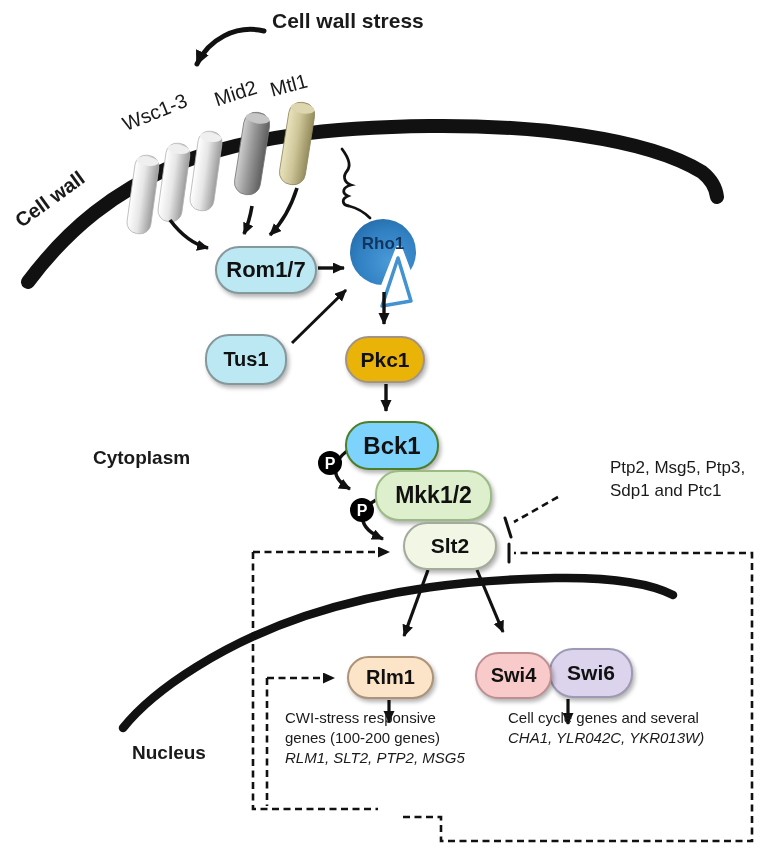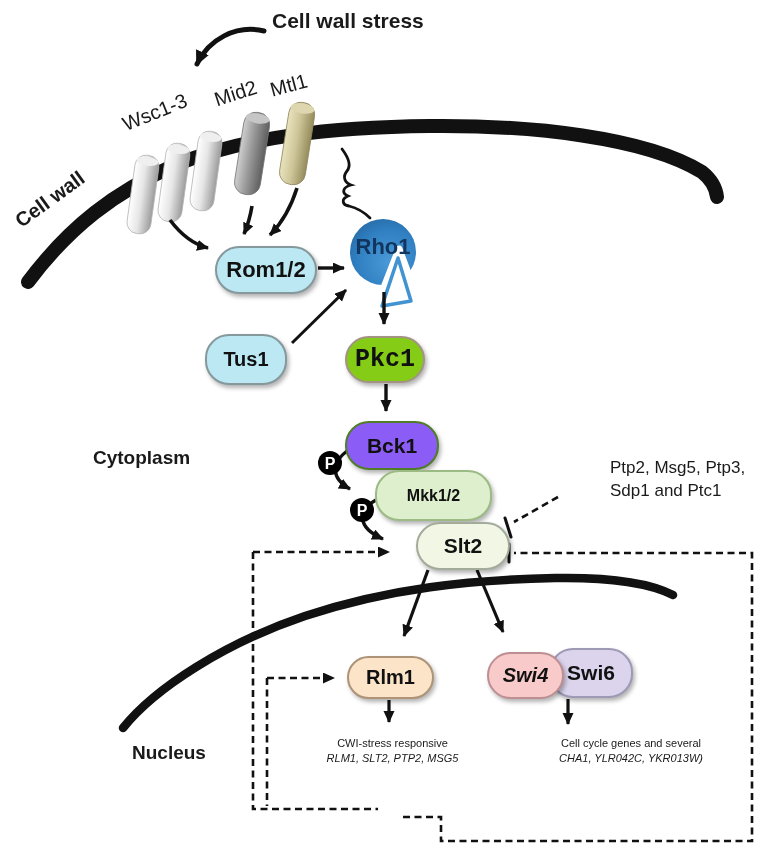--- a/index.html
+++ b/index.html
@@ -10,39 +10,39 @@
   .canvas svg{position:absolute;left:0;top:0;}
   .lbl{position:absolute;white-space:nowrap;}
   .bold{font-weight:bold;}
   .node{
     position:absolute;display:flex;align-items:center;justify-content:center;
     border-radius:24px;font-weight:bold;color:#111;
     box-shadow:2px 3px 4px rgba(0,0,0,0.30);
   }
   .node-rom {left:215px;top:246px;width:98px;height:44px;background:#bce8f3;border:2.5px solid #85989c;font-size:22px;}
   .node-tus {left:205px;top:334px;width:78px;height:47px;background:#bce8f3;border:2.5px solid #85989c;font-size:20px;}
-  .node-pkc {left:345px;top:336px;width:76px;height:43px;background:#84cc16;border:2.5px solid #a39384;font-size:25px;font-family:Liberation Mono, monospace;}
-  .node-bck {left:345px;top:421px;width:90px;height:45px;background:#8b5cf6;border:2.5px solid #4f7d28;font-size:21px;}
-  .node-mkk {left:375px;top:470px;width:113px;height:47px;background:#ddefcc;border:2.5px solid #9cba84;font-size:16px;}
-  .node-slt {left:416px;top:522px;width:90px;height:44px;background:#f1f7e4;border:2.5px solid #a3ab9b;font-size:21px;}
+  .node-pkc {left:345px;top:336px;width:76px;height:43px;background:#eab308;border:2.5px solid #a39384;font-size:21px;}
+  .node-bck {left:345px;top:421px;width:90px;height:45px;background:#7dd3fc;border:2.5px solid #4f7d28;font-size:24px;}
+  .node-mkk {left:375px;top:470px;width:113px;height:47px;background:#ddefcc;border:2.5px solid #9cba84;font-size:23px;}
+  .node-slt {left:403px;top:522px;width:90px;height:44px;background:#f1f7e4;border:2.5px solid #a3ab9b;font-size:21px;}
   .node-rlm {left:347px;top:656px;width:83px;height:39px;background:#fce4c9;border:2.5px solid #ad9478;font-size:20px;}
   .node-swi6{left:549px;top:640px;width:80px;height:46px;background:#dbd4ec;border:2.5px solid #9e99b4;font-size:21px;z-index:2;margin-top:8px;}
-  .node-swi4{left:487px;top:652px;width:73px;height:43px;background:#f9caca;border:2.5px solid #bd8f93;font-size:20px;z-index:3;font-style:italic;}
+  .node-swi4{left:475px;top:652px;width:73px;height:43px;background:#f9caca;border:2.5px solid #bd8f93;font-size:20px;z-index:3;}
   .rho-label{position:absolute;left:351px;top:234px;width:64px;text-align:center;
-    font-weight:bold;font-size:22px;color:#12355f;z-index:2;}
+    font-weight:bold;font-size:17px;color:#12355f;z-index:2;}
   .title{left:272px;top:9px;font-size:21px;}
   .cellwall{left:10px;top:188px;font-size:20px;transform:rotate(-36deg);transform-origin:center;}
   .cyto{left:93px;top:447px;font-size:19px;}
   .nuc{left:132px;top:742px;font-size:19px;text-align:right;}
   .rec-lbl{font-size:20px;}
   .rec-wsc{left:121px;top:101px;transform:rotate(-22deg);}
   .rec-mid{left:214px;top:82px;transform:rotate(-18deg);}
   .rec-mtl{left:270px;top:74px;transform:rotate(-15deg);}
   .note{position:absolute;left:570px;top:457px;width:170px;font-size:17px;line-height:1.35;margin-left:40px;}
-  .genes{position:absolute;top:736px;font-size:11px;line-height:1.33;text-align:center;}
+  .genes{position:absolute;top:708px;font-size:15px;line-height:1.33;text-align:left;}
   .genes-left{left:285px;width:215px;}
   .genes-right{left:508px;width:246px;}
   .it{font-style:italic;}
 </style>
 </head>
 <body>
 
 <div class="canvas">
 
   <svg width="760" height="851" viewBox="0 0 760 851">
@@ -151,21 +151,21 @@
 
   <div class="lbl bold title">Cell wall stress</div>
   <div class="lbl rec-lbl rec-wsc">Wsc1-3</div>
   <div class="lbl rec-lbl rec-mid">Mid2</div>
   <div class="lbl rec-lbl rec-mtl">Mtl1</div>
   <div class="lbl bold cellwall">Cell wall</div>
   <div class="lbl bold cyto">Cytoplasm</div>
   <div class="lbl bold nuc">Nucleus</div>
 
   <div class="node node-rom">
-      <span>Rom1/2</span>
+      <span>Rom1/7</span>
     </div>
   <div class="node node-tus">
       <span>Tus1</span>
     </div>
   <div class="rho-label">Rho1</div>
   <div class="node node-pkc">
       <span>Pkc1</span>
     </div>
   <div class="node node-bck">
       <span>Bck1</span>
@@ -186,20 +186,21 @@
       <span>Swi4</span>
     </div>
 
   <div class="note">
     <div>Ptp2, Msg5, Ptp3,</div>
     <div>Sdp1 and Ptc1</div>
   </div>
 
   <div class="genes genes-left">
     <div>CWI-stress responsive</div>
+    <div>genes (100-200 genes)</div>
     <div class="it">RLM1, SLT2, PTP2, MSG5</div>
   </div>
   <div class="genes genes-right">
     <div>Cell cycle genes and several</div>
     <div class="it">CHA1, YLR042C, YKR013W)</div>
   </div>
 
 </div>
 
 </body></html>

